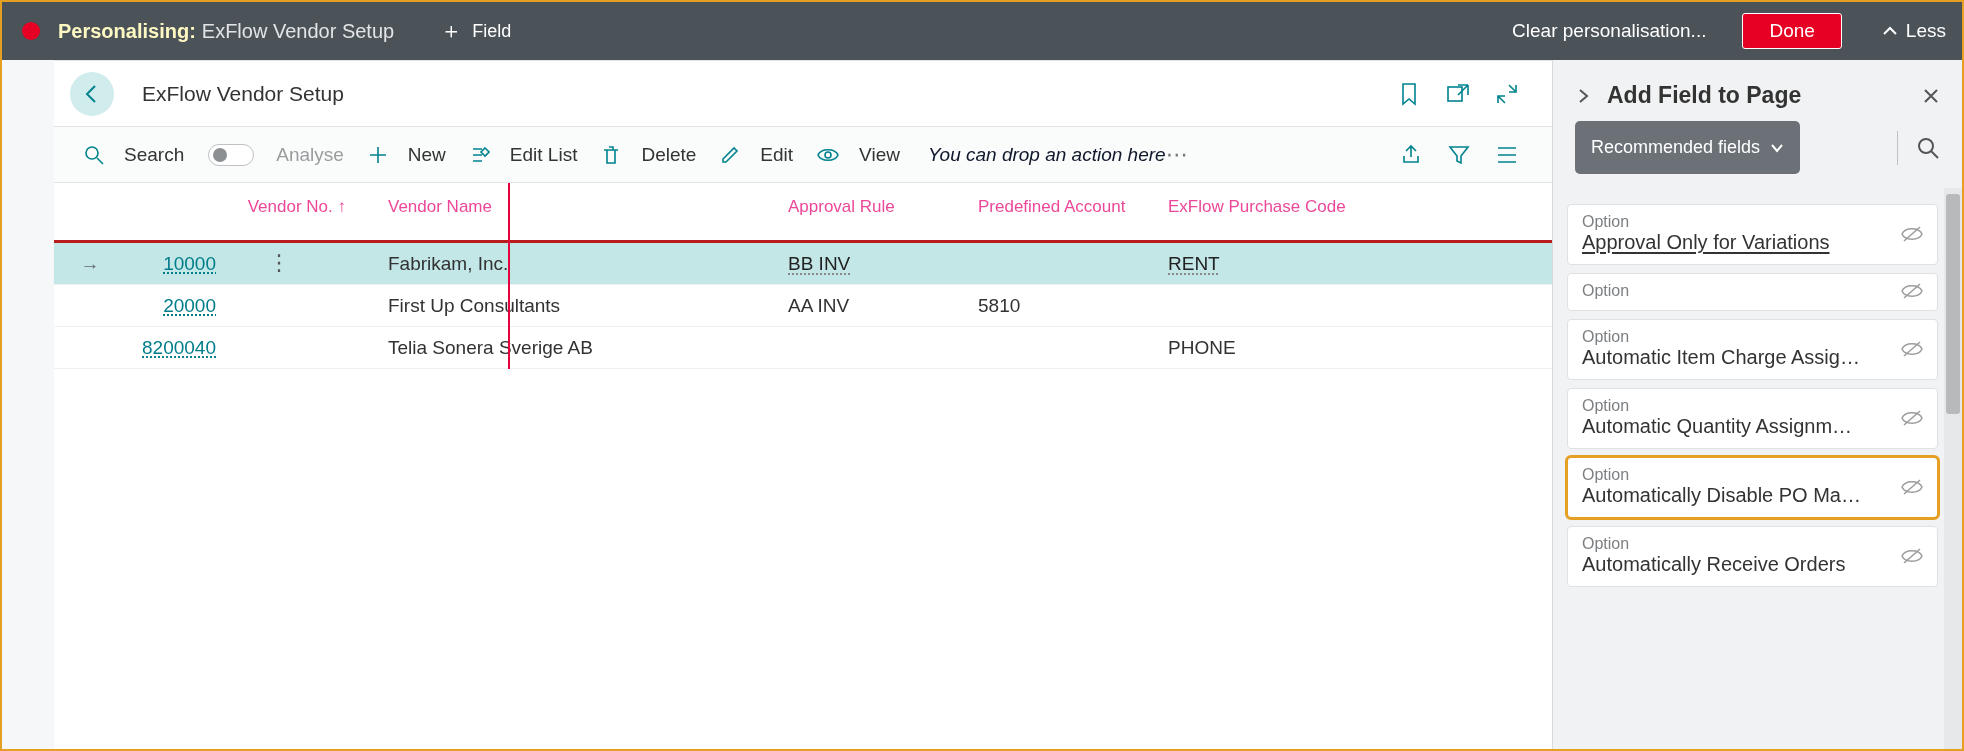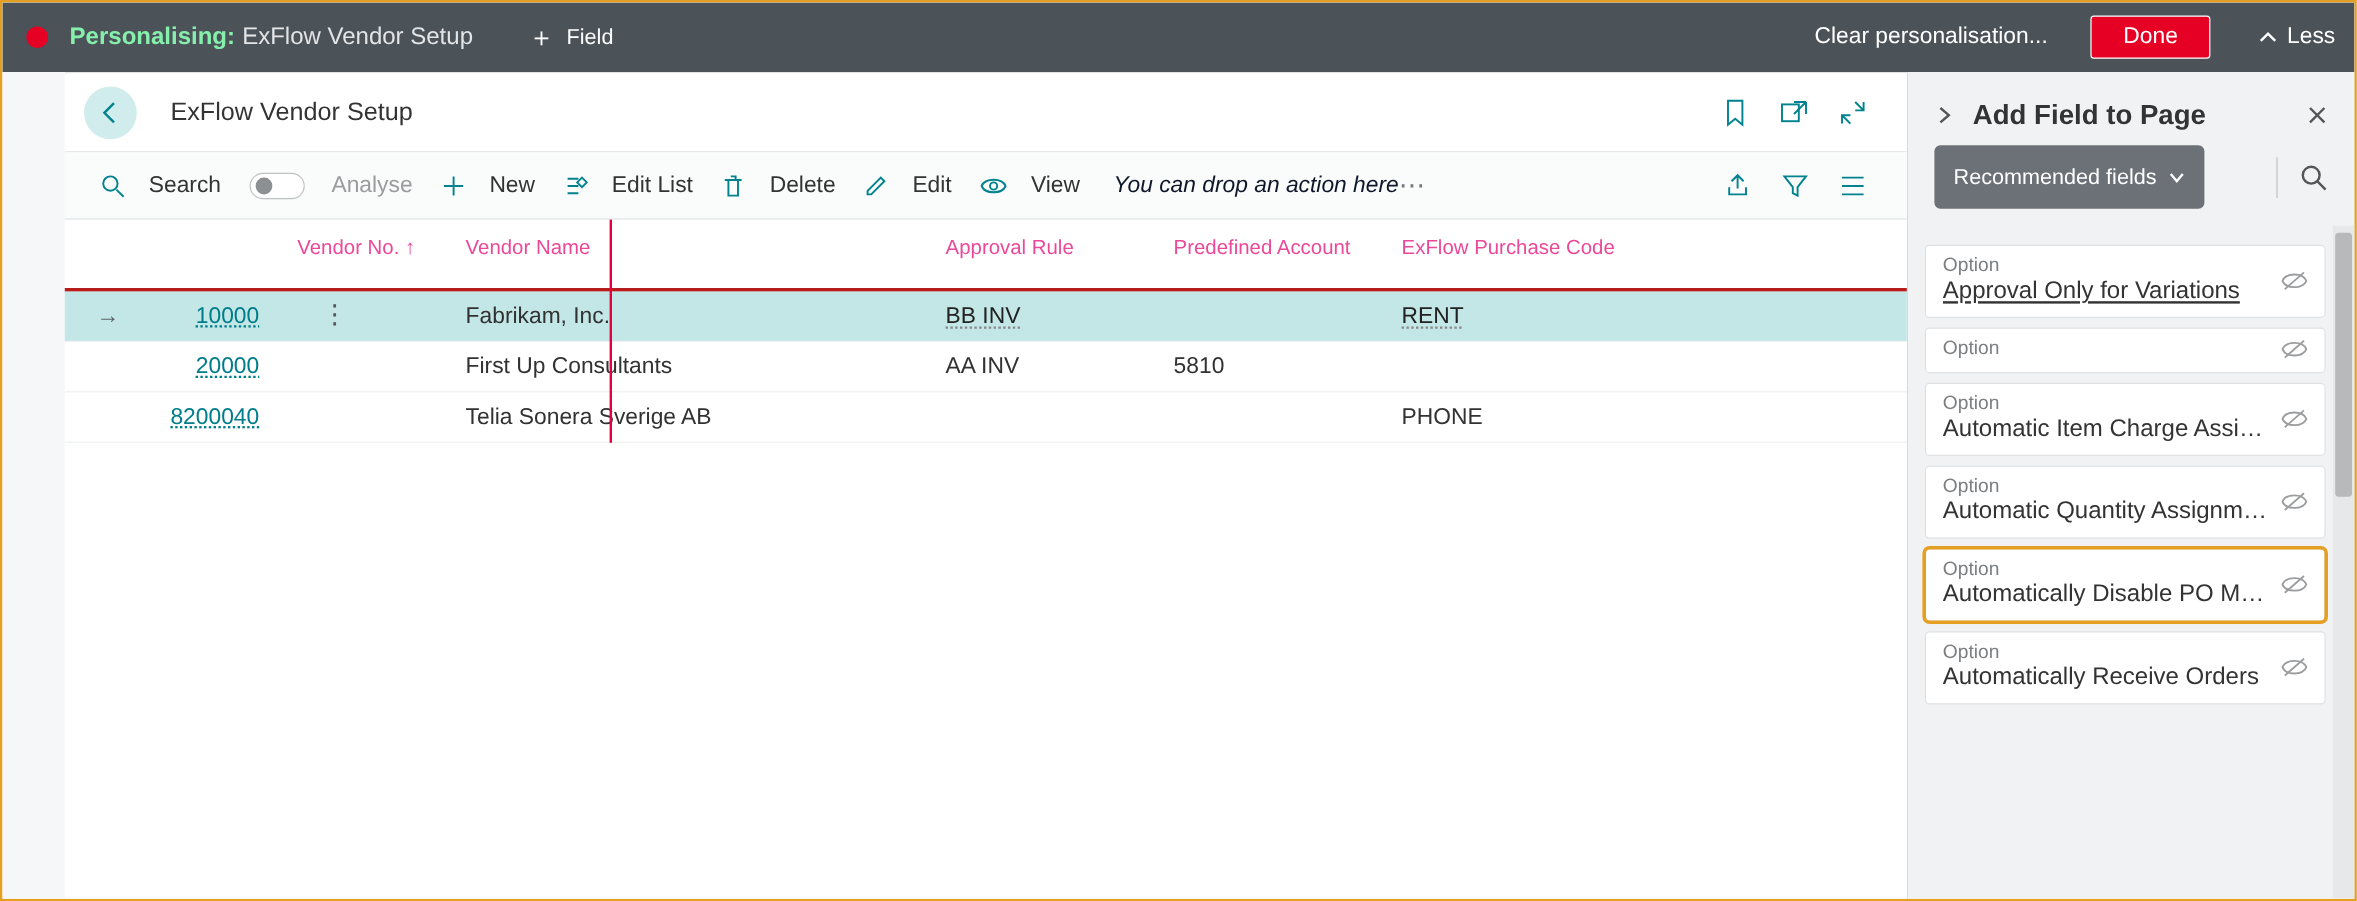--- a/index.html
+++ b/index.html
@@ -18,21 +18,21 @@
   height: 58px;
   background: #4b5258;
   display: flex;
   align-items: center;
   color: #fff;
   padding: 0 16px;
 }
 .rec-dot {
   width: 18px; height: 18px; border-radius: 50%; background:#e60023; margin: 0 18px 0 4px;
 }
-.topbar .label-strong { font-weight:600; color:#86efac; font-size:20px;}
+.topbar .label-strong { font-weight:600; color:#fef9c3; font-size:20px;}
 .topbar .label-light { font-weight:400; color:#e2e4e6; font-size:20px; margin-left:6px;}
 .topbar .tfield { display:flex; align-items:center; margin-left:46px; cursor:pointer;}
 .topbar .tfield .plus { font-size:22px; margin-right:10px; color:#fff;}
 .topbar-spacer { flex:1; }
 .topbar .clear { color:#fff; font-size:19px; margin-right:36px; cursor:pointer;}
 .btn-done {
   background:#e60023; color:#fff; border:1px solid #fff; padding:6px 26px;
   font-size:19px; border-radius:3px; cursor:pointer; margin-right:40px;
 }
 .less { display:flex; align-items:center; color:#fff; font-size:19px; cursor:pointer;}
@@ -44,21 +44,21 @@
 }
 .leftpad {
   width:52px; background:#f6f7f8;
 }
 .main {
   flex:1; display:flex; flex-direction:column; background:#fff;
   border-top:1px solid #e1e3e5;
   position:relative;
 }
 .rightpanel {
-  width:373px; background:#f1f2f3; border-left:1px solid #d8dadc;
+  width:410px; background:#f1f2f3; border-left:1px solid #d8dadc;
   display:flex; flex-direction:column;
 }
 
 
 .main-header {
   height:66px; display:flex; align-items:center; padding-left:16px;
   border-bottom:1px solid #e1e3e5;
 }
 .backbtn {
   width:44px; height:44px; border-radius:50%; background:#d1ecec;

